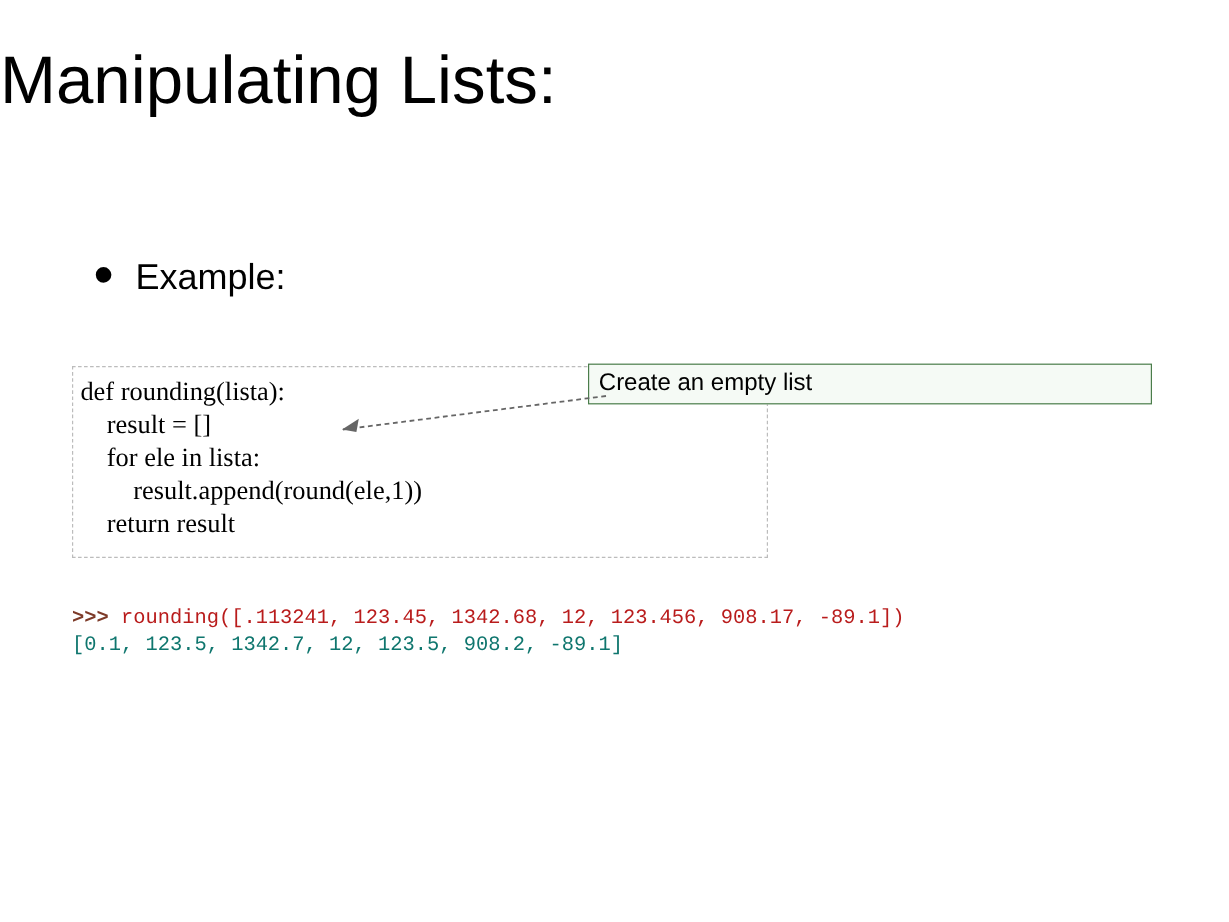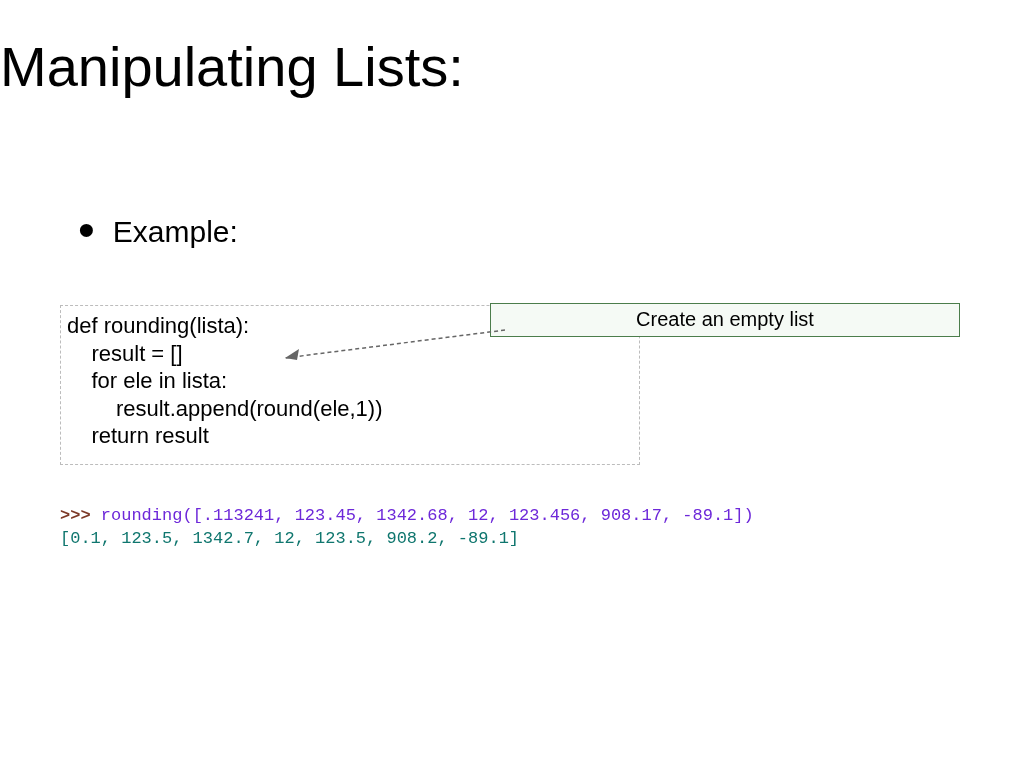--- a/index.html
+++ b/index.html
@@ -40,58 +40,57 @@
   }
   .code-box {
     position: absolute;
     top: 305px;
     left: 60px;
     width: 580px;
     height: 160px;
     border: 1px dashed #bcbcbc;
     box-sizing: border-box;
     padding: 6px 6px;
-    font-family: Liberation Sans, sans-serif;
+    font-family: Liberation Serif, serif;
     font-size: 22px;
     line-height: 1.25;
     white-space: pre;
     overflow: visible;
   }
   .callout {
     position: absolute;
     top: 303px;
     left: 490px;
     width: 470px;
     height: 34px;
     background: #f5faf5;
     border: 1px solid #4b7d4b;
     box-sizing: border-box;
     font-family: Arial, Helvetica, sans-serif;
     font-size: 20px;
     padding: 4px 8px;
-    text-align: center;
   }
   .arrow-svg {
     position: absolute;
     top: 318px;
     left: 275px;
     width: 260px;
     height: 50px;
     pointer-events: none;
   }
   .terminal {
     position: absolute;
     top: 505px;
     left: 60px;
     font-family: Consolas, "Courier New", monospace;
     font-size: 17px;
     line-height: 1.35;
   }
   .prompt { color: #7d3a28; font-weight: bold; }
-  .tcall   { color: #6d28d9; }
+  .tcall   { color: #b91c1c; }
   .tresult { color: #0f766e; }
 </style>
 </head>
 <body>
 
 <div class="slide">
 
   <div class="title">
     <span>Manipulating Lists:</span><br>
   </div>

